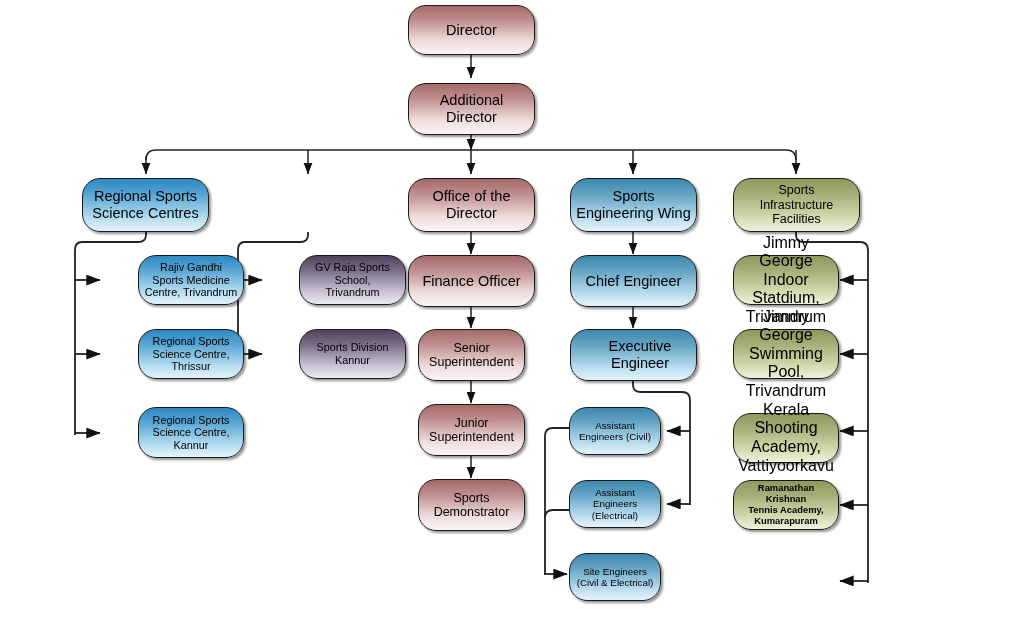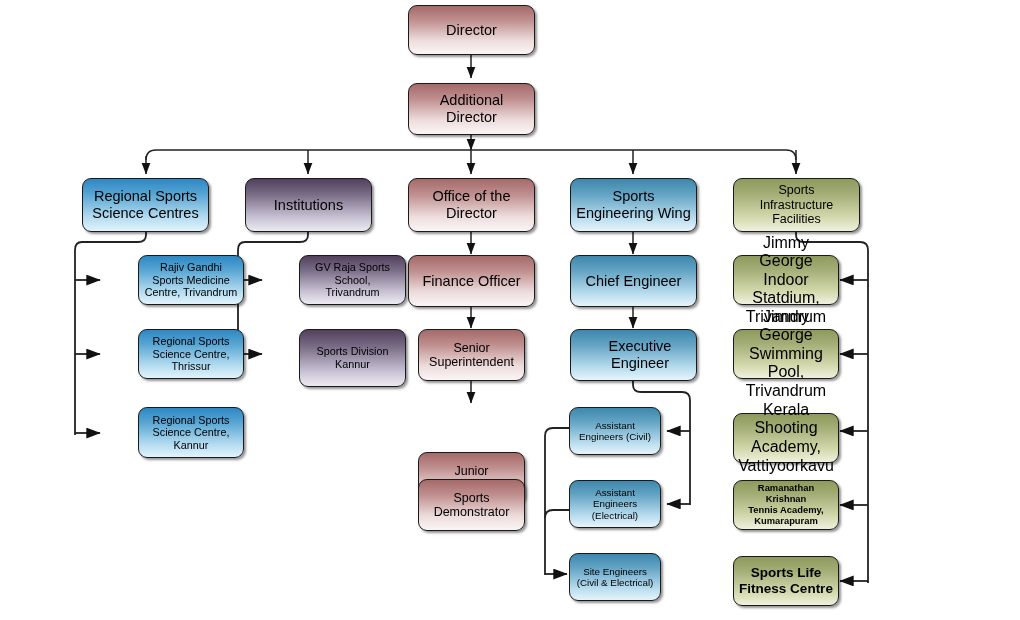--- a/index.html
+++ b/index.html
@@ -16,21 +16,21 @@
     background: #ffffff;
   }
   svg.connectors {
     position: absolute; left: 0; top: 0;
     width: 1020px; height: 620px;
     pointer-events: none;
   }
   .node {
     position: absolute;
     border: 1.3px solid #1a1a1a;
-    border-radius: 9px;
+    border-radius: 18px;
     display: flex;
     align-items: center;
     justify-content: center;
     text-align: center;
     color: #000000;
     line-height: 1.16;
     box-shadow: 2px 2px 2.5px rgba(0,0,0,0.42);
     z-index: 3;
     padding: 1px 3px;
   }
@@ -150,23 +150,20 @@
     </span>
   </div>
 
   <div class="node t-blue hdr" style="left:82px; top:178px; width:127px; height:54px;">
     <span class="lbl">
       <span>Regional Sports</span><br>
       <span>Science Centres</span>
     </span>
   </div>
 
-  <div class="node t-purple hdr" style="left:245px; top:178px; width:127px; height:54px;">
-    <span class="lbl">Institutions</span>
-  </div>
 
   <div class="node t-red hdr" style="left:408px; top:178px; width:127px; height:54px;">
     <span class="lbl">
       <span>Office of the</span><br>
       <span>Director</span>
     </span>
   </div>
 
   <div class="node t-blue2 hdr" style="left:570px; top:178px; width:127px; height:54px;">
     <span class="lbl">
@@ -208,39 +205,39 @@
   </div>
 
   <div class="node t-purple sub" style="left:263px; top:255px; width:107px; height:50px;">
     <span class="lbl">
       <span>GV Raja Sports</span><br>
       <span>School,</span><br>
       <span>Trivandrum</span>
     </span>
   </div>
 
-  <div class="node t-purple sub" style="left:263px; top:329px; width:107px; height:58px;">
+  <div class="node t-purple sub" style="left:263px; top:329px; width:107px; height:50px;">
     <span class="lbl">
       <span>Sports Division</span><br>
       <span>Kannur</span>
     </span>
   </div>
 
   <div class="node t-red mid" style="left:408px; top:255px; width:127px; height:52px;">
     <span class="lbl">Finance Officer</span>
   </div>
 
   <div class="node t-red mid-sm" style="left:418px; top:329px; width:107px; height:52px;">
     <span class="lbl">
       <span>Senior</span><br>
       <span>Superintendent</span>
     </span>
   </div>
 
-  <div class="node t-red mid-sm" style="left:418px; top:404px; width:107px; height:52px;margin-top:48px;">
+  <div class="node t-red mid-sm" style="left:418px; top:404px; width:107px; height:52px;">
     <span class="lbl">
       <span>Junior</span><br>
       <span>Superintendent</span>
     </span>
   </div>
 
   <div class="node t-red mid-sm" style="left:418px; top:479px; width:107px; height:52px;">
     <span class="lbl">
       <span>Sports</span><br>
       <span>Demonstrator</span>
@@ -305,20 +302,14 @@
   </div>
 
   <div class="node t-olive sub-bold" style="left:733px; top:480px; width:106px; height:50px;">
     <span class="lbl">
       <span>Ramanathan Krishnan</span><br>
       <span>Tennis Academy,</span><br>
       <span>Kumarapuram</span>
     </span>
   </div>
 
-  <div class="node t-olive sub-big-bold" style="left:733px; top:556px; width:106px; height:50px;">
-    <span class="lbl">
-      <span>Sports Life</span><br>
-      <span>Fitness Centre</span>
-    </span>
-  </div>
 
 </div>
 
 </body></html>

